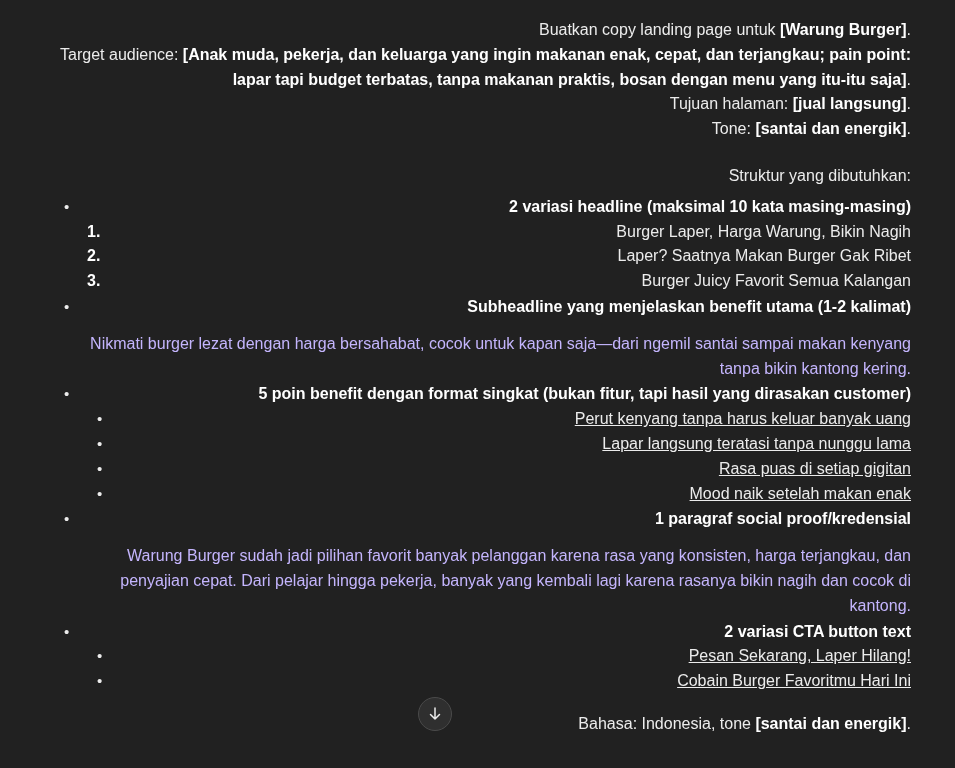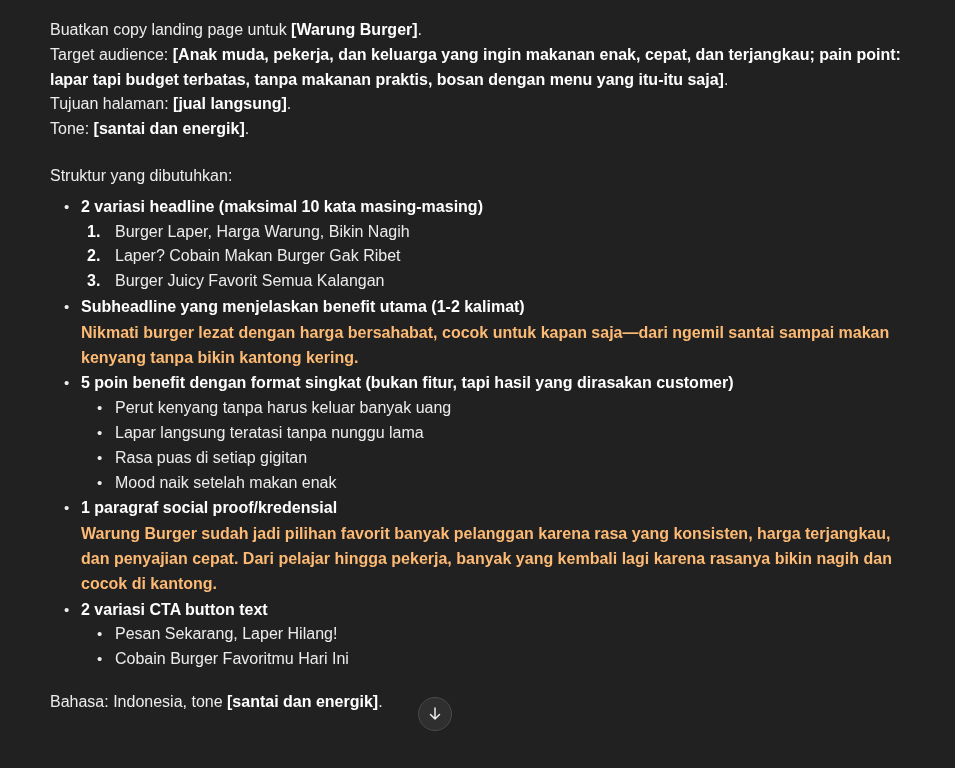--- a/index.html
+++ b/index.html
@@ -15,20 +15,21 @@
     color: #ececec;
     font-size: 16px;
     line-height: 1.55;
   }
   .page {
     position: relative;
     width: 955px;
     height: 768px;
     box-sizing: border-box;
     padding: 18px 44px 0 50px;
+    text-align: right;
   }
   .para {
     margin: 0;
     padding: 0;
   }
   .line {
     margin: 0;
   }
   b, .bold {
     font-weight: bold;
@@ -70,39 +71,40 @@
     position: absolute;
     left: 6px;
     top: 0;
     font-weight: bold;
     color: #ffffff;
   }
   ul.level2 {
     list-style: none;
     margin: 0;
     padding: 0;
+    text-decoration: underline;
   }
   ul.level2 > li {
     position: relative;
     padding-left: 34px;
     font-weight: normal;
     color: #ececec;
   }
   ul.level2 > li::before {
     content: "•";
     position: absolute;
     left: 16px;
     top: 0;
     color: #ececec;
     font-size: 15px;
   }
   .sub-para {
-    font-weight: bold;
-    color: #fdba74;
-    margin-top: 1px;
+    font-weight: normal;
+    color: #c4b5fd;
+    margin-top: 12px;
   }
   .tail {
     margin-top: 18px;
   }
   .scroll-btn {
     position: absolute;
     left: 418px;
     top: 697px;
     width: 32px;
     height: 32px;
@@ -133,21 +135,21 @@
   <div class="spacer"></div>
 
   <div class="line">Struktur yang dibutuhkan:</div>
 
   <ul class="level1">
 
     <li>
       <span class="bold">2 variasi headline (maksimal 10 kata masing-masing)</span>
       <ol class="numbered">
         <li><span class="num">1.</span><span>Burger Laper, Harga Warung, Bikin Nagih</span></li>
-        <li><span class="num">2.</span><span>Laper? Cobain Makan Burger Gak Ribet</span></li>
+        <li><span class="num">2.</span><span>Laper? Saatnya Makan Burger Gak Ribet</span></li>
         <li><span class="num">3.</span><span>Burger Juicy Favorit Semua Kalangan</span></li>
       </ol>
     </li>
 
     <li>
       <span class="bold">Subheadline yang menjelaskan benefit utama (1-2 kalimat)</span>
       <div class="sub-para">Nikmati burger lezat dengan harga bersahabat, cocok untuk kapan saja—dari ngemil santai sampai makan kenyang tanpa bikin kantong kering.</div>
     </li>
 
     <li>

